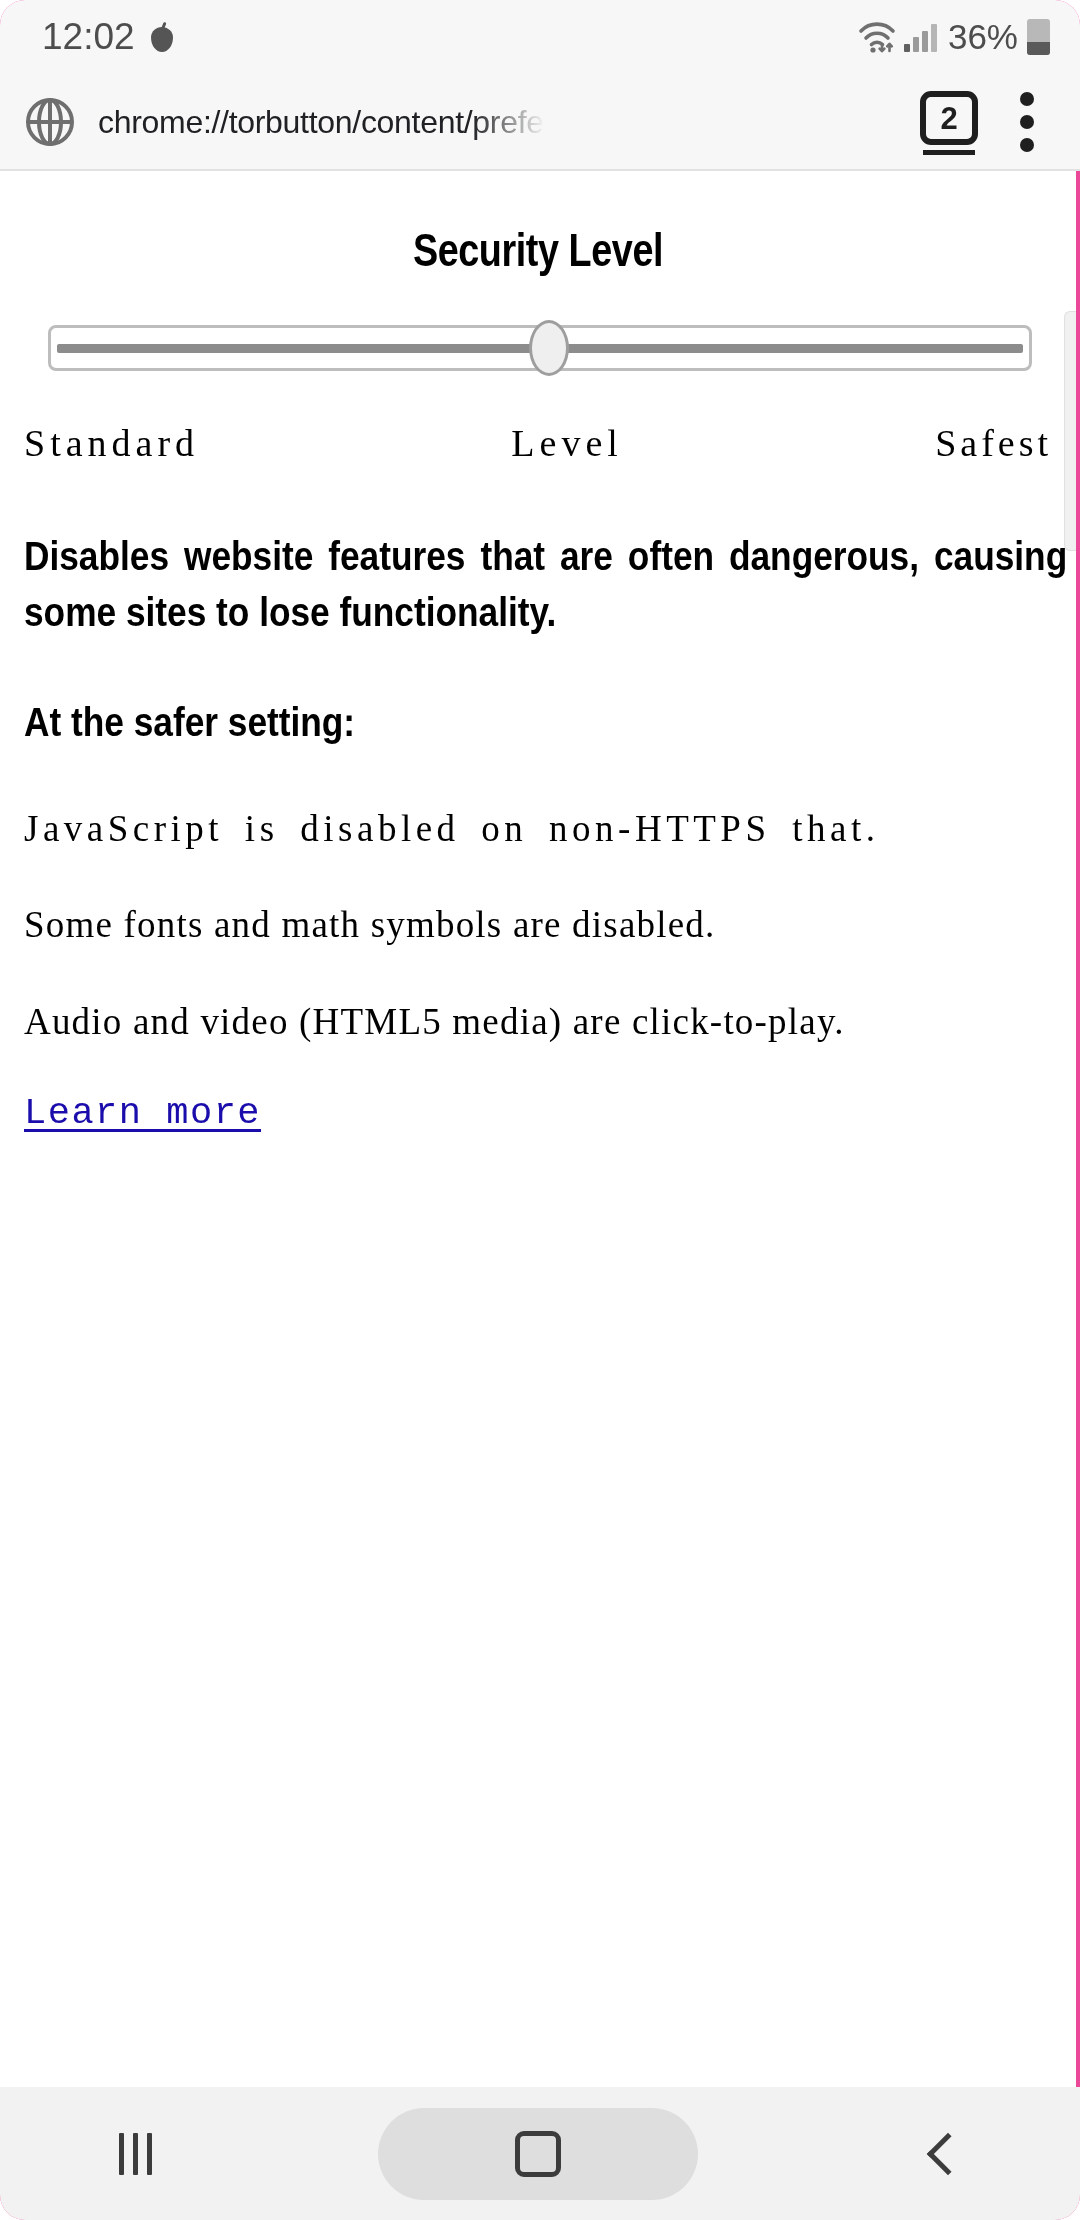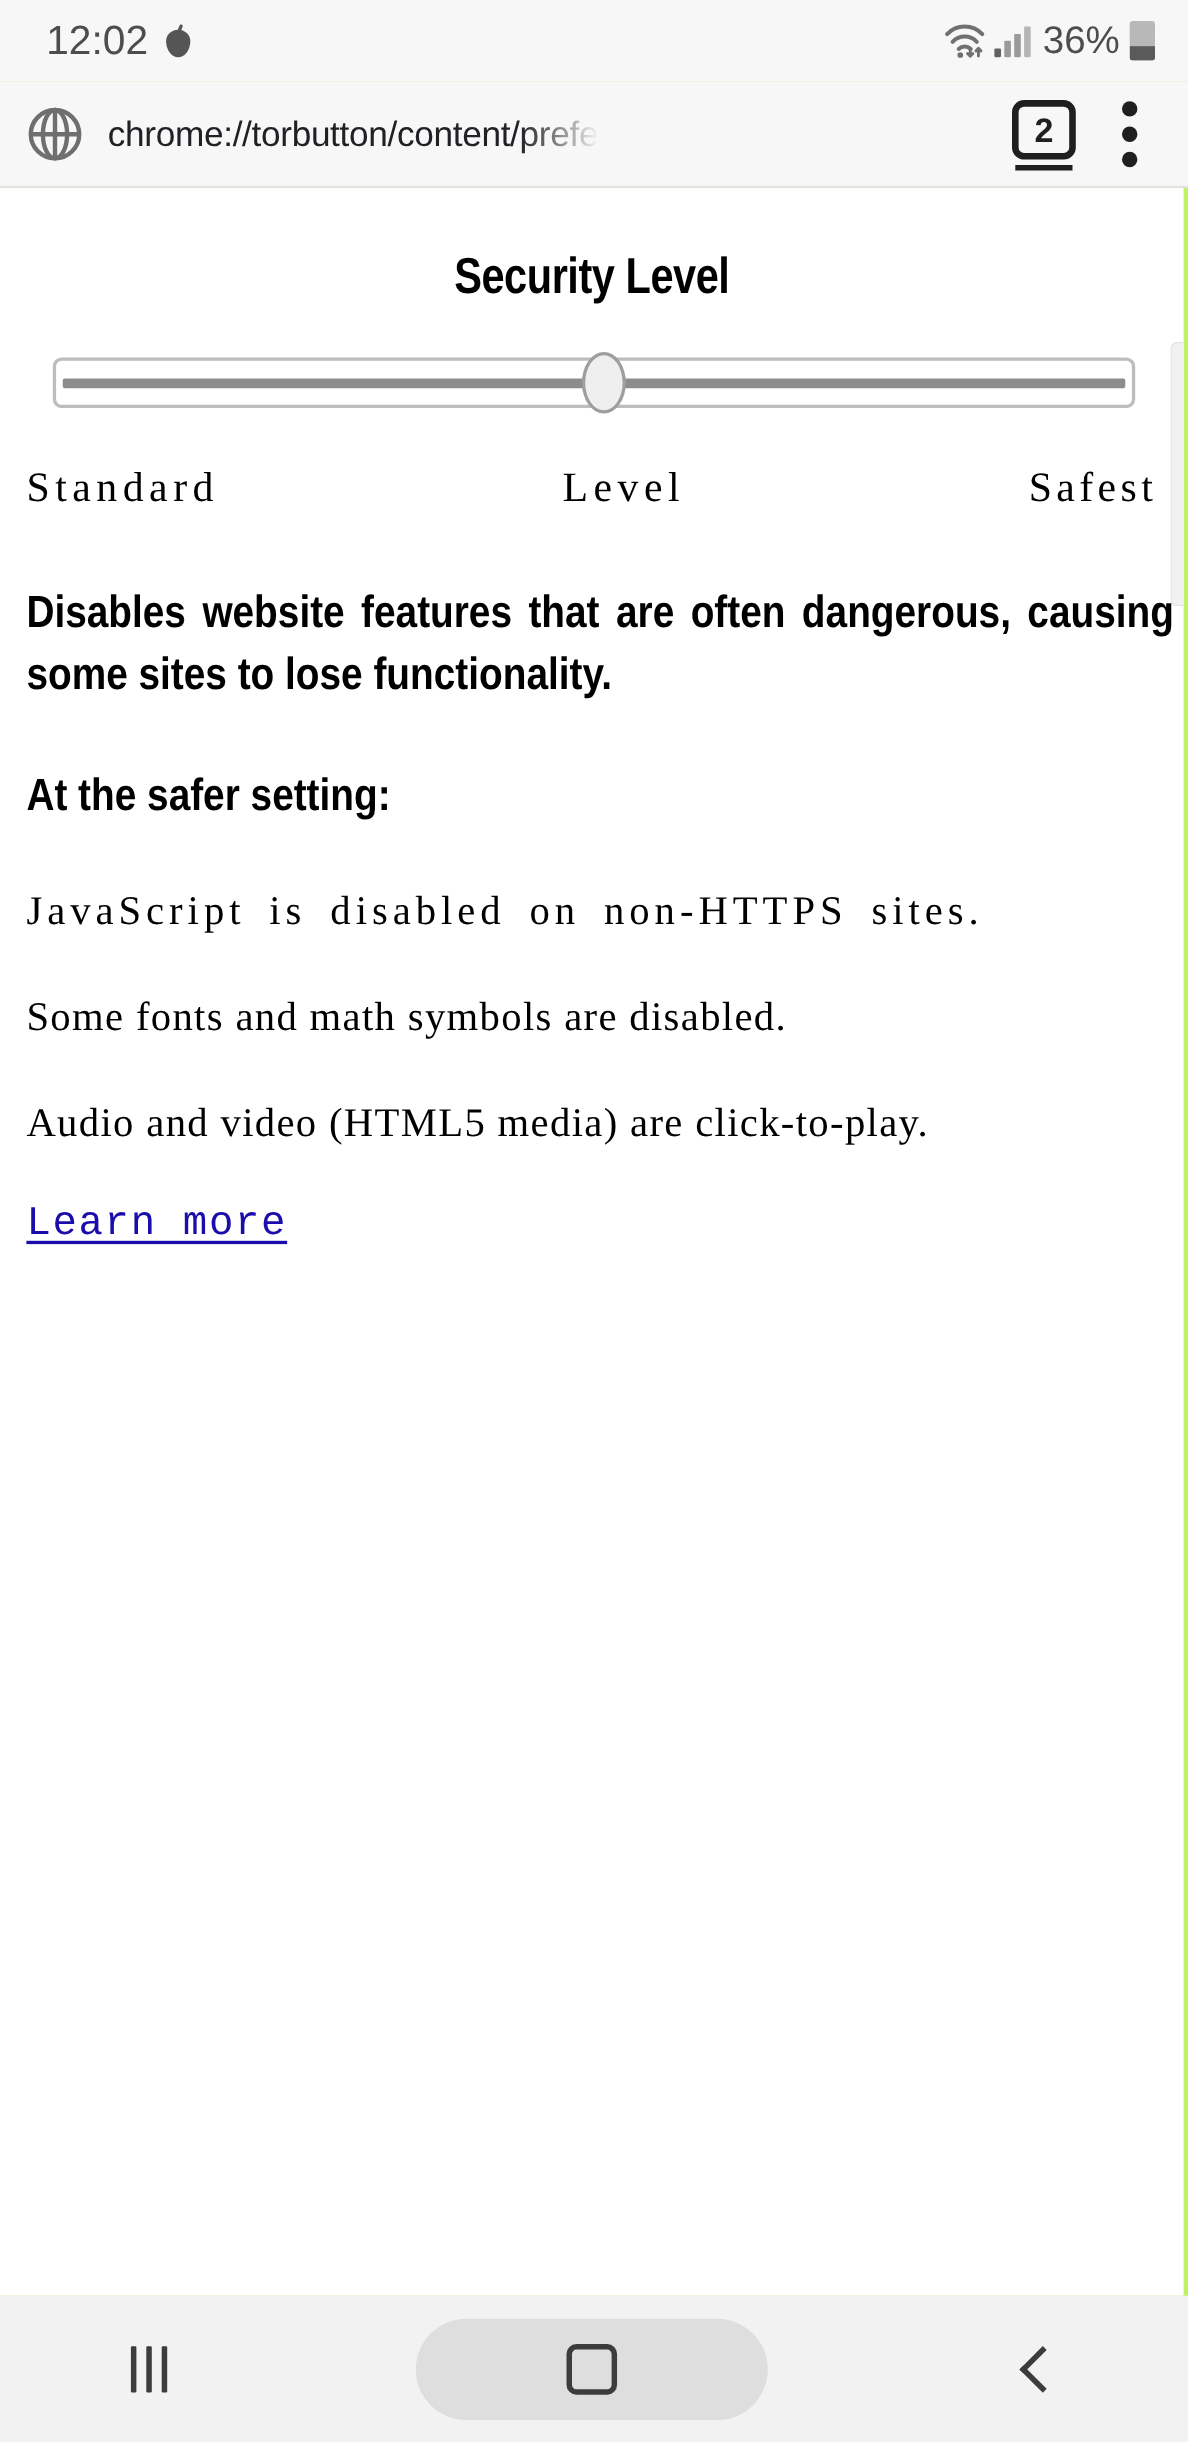--- a/index.html
+++ b/index.html
@@ -9,22 +9,23 @@
     height: 2220px;
     background: #ffffff;
     font-family: "Liberation Sans", sans-serif;
     overflow: hidden;
   }
 
   #screen {
     position: relative;
     width: 1080px;
     height: 2220px;
-    background: #bef264;
+    background: #ec4899;
     overflow: hidden;
+    border-radius: 25px;
   }
 
   
   .status-bar {
     position: absolute;
     top: 0; left: 0;
     width: 1080px;
     height: 74px;
     background: #f7f7f7;
     display: flex;
@@ -465,21 +466,21 @@
       <span>Level</span>
       <span>Safest</span>
     </div>
 
     <div class="body-block">
       <p class="desc-bold">Disables website features that are often dangerous, causing some sites to lose functionality.</p>
 
       <p class="safer-heading">At the safer setting:</p>
 
       <ul class="feature-list">
-        <li class="justify-wide">JavaScript is disabled on non-HTTPS sites.</li>
+        <li class="justify-wide">JavaScript is disabled on non-HTTPS that.</li>
         <li>Some fonts and math symbols are disabled.</li>
         <li>Audio and video (HTML5 media) are click-to-play.</li>
       </ul>
 
       <a class="learn-more" href="#">Learn more</a>
     </div>
 
     <div class="scrollbar"></div>
   </div>
 

